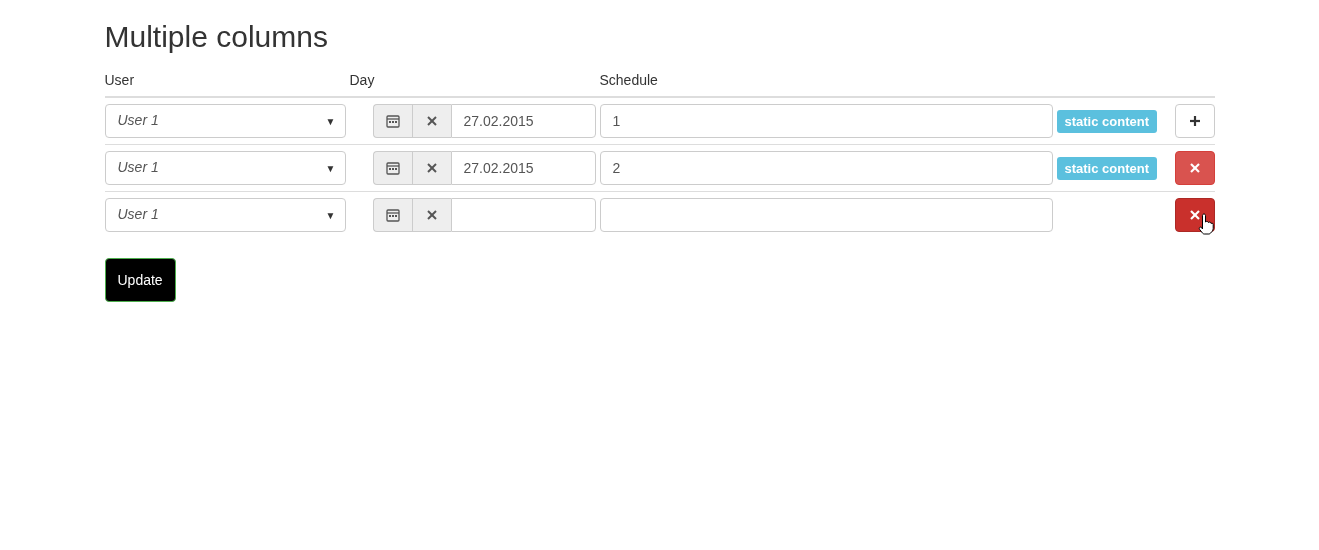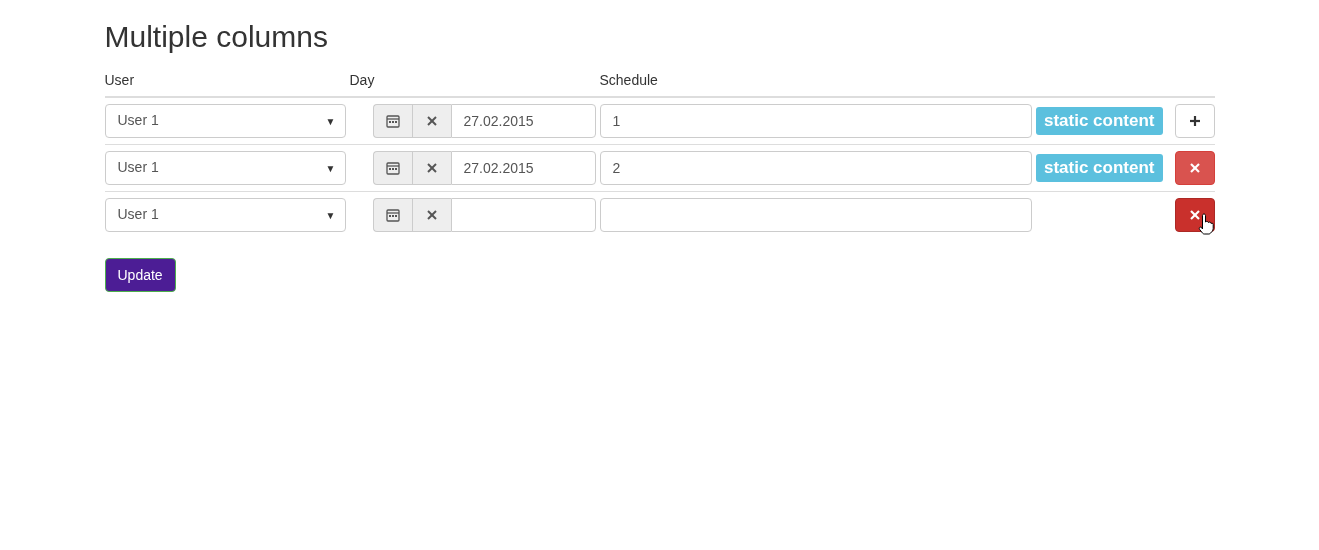--- a/index.html
+++ b/index.html
@@ -55,20 +55,21 @@
     color: #555;
     background: #fff;
     border: 1px solid #ccc;
     border-radius: 4px;
   }
   select.form-control {
     appearance: none;
     -webkit-appearance: none;
     background-image: none;
     padding-right: 24px;
+    font-style: italic;
   }
   .select-wrap { position: relative; }
   .select-caret {
     position: absolute;
     right: 10px;
     top: 50%;
     transform: translateY(-50%);
     font-size: 10px;
     color: #333;
     pointer-events: none;
@@ -96,21 +97,21 @@
   .input-group .btn + .btn {
     border-right: none;
   }
   .input-group .form-control {
     border-radius: 0 4px 4px 0;
     flex: 1;
   }
   .label-info {
     display: inline-block;
     padding: 4px 8px;
-    font-size: 17px;
+    font-size: 13px;
     font-weight: 700;
     color: #fff;
     background: #5bc0de;
     border-radius: 3px;
     white-space: nowrap;
   }
   .btn-plain {
     height: 34px;
     width: 40px;
     border: 1px solid #ccc;
@@ -133,27 +134,27 @@
     justify-content: center;
     cursor: pointer;
     color: #fff;
   }
   .btn-danger.hover {
     background: #c9302c;
     border-color: #ac2925;
   }
   .btn-success {
     color: #fff;
-    background: #4c1d95;
+    background: #000000;
     border: 1px solid #4cae4c;
     padding: 6px 12px;
     font-size: 14px;
     border-radius: 4px;
     cursor: pointer;
-    height: 34px;
+    height: 44px;
     text-align: center;
   }
   .col-user   { width: 245px; }
   .col-day    { width: 250px; }
   .col-prio   { width: auto; }
   .col-static { width: 110px; padding-right:0; }
   .col-action { width: 48px; text-align: right; padding-right:0 !important; }
   .icon {
     width: 14px; height: 14px;
     display: inline-block;

